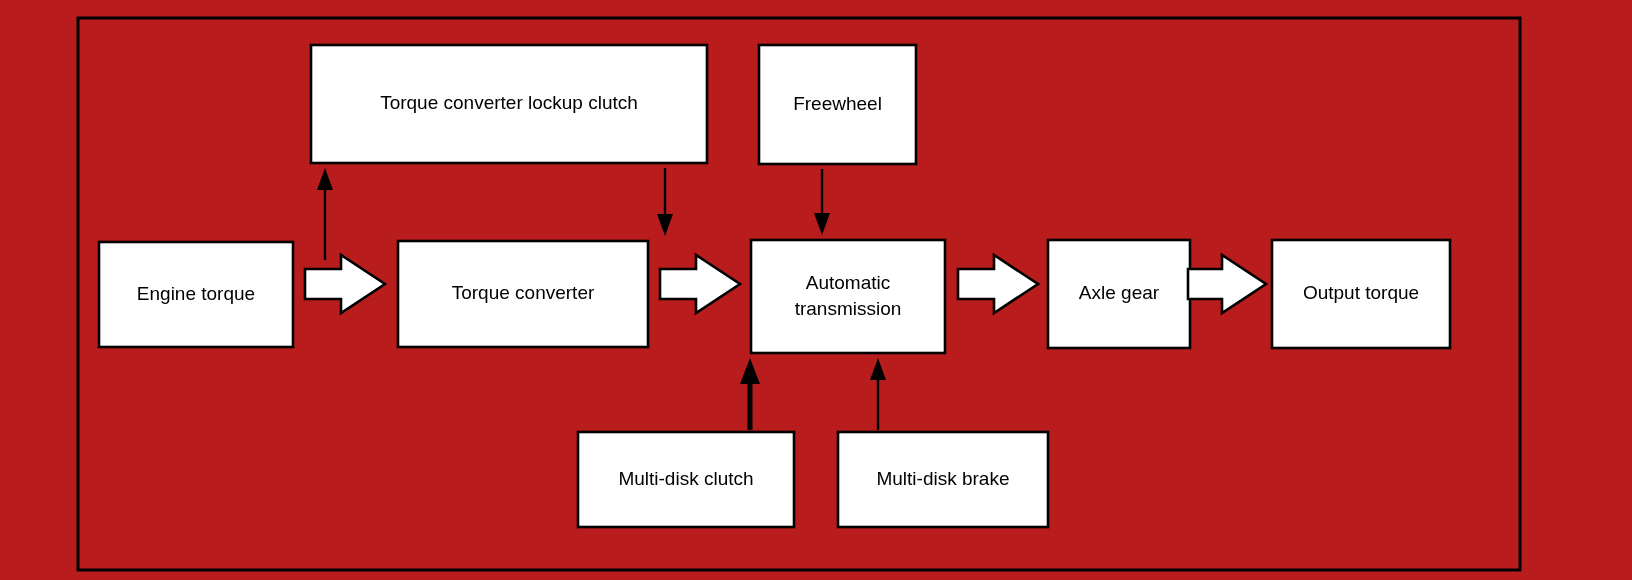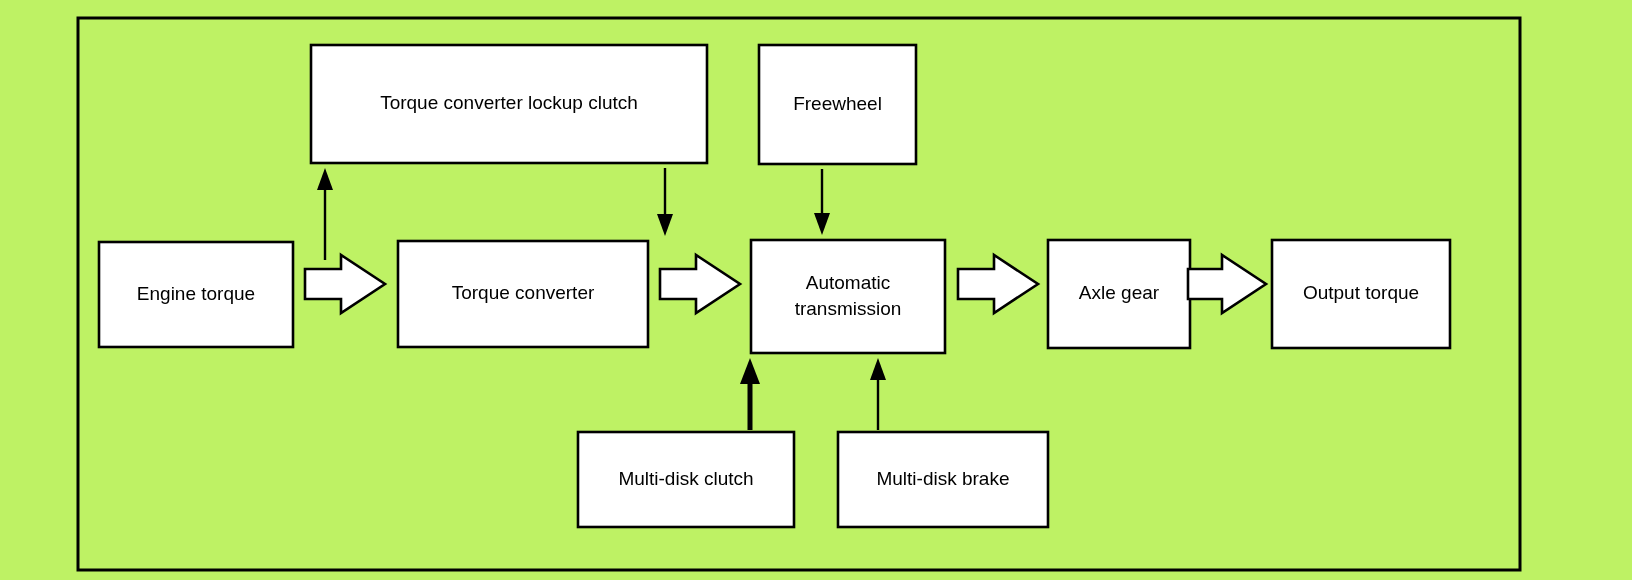--- a/index.html
+++ b/index.html
@@ -11,21 +11,21 @@
   body {
     width: 1632px;
     height: 580px;
     overflow: hidden;
     font-family: "Liberation Sans", sans-serif;
   }
   #diagram-root {
     position: relative;
     width: 1632px;
     height: 580px;
-    background: #bef264;
+    background: #b91c1c;
   }
   svg#diagram-svg {
     display: block;
     width: 1632px;
     height: 580px;
   }
   .frame-rect {
     fill: none;
     stroke: #000000;
     stroke-width: 3;

